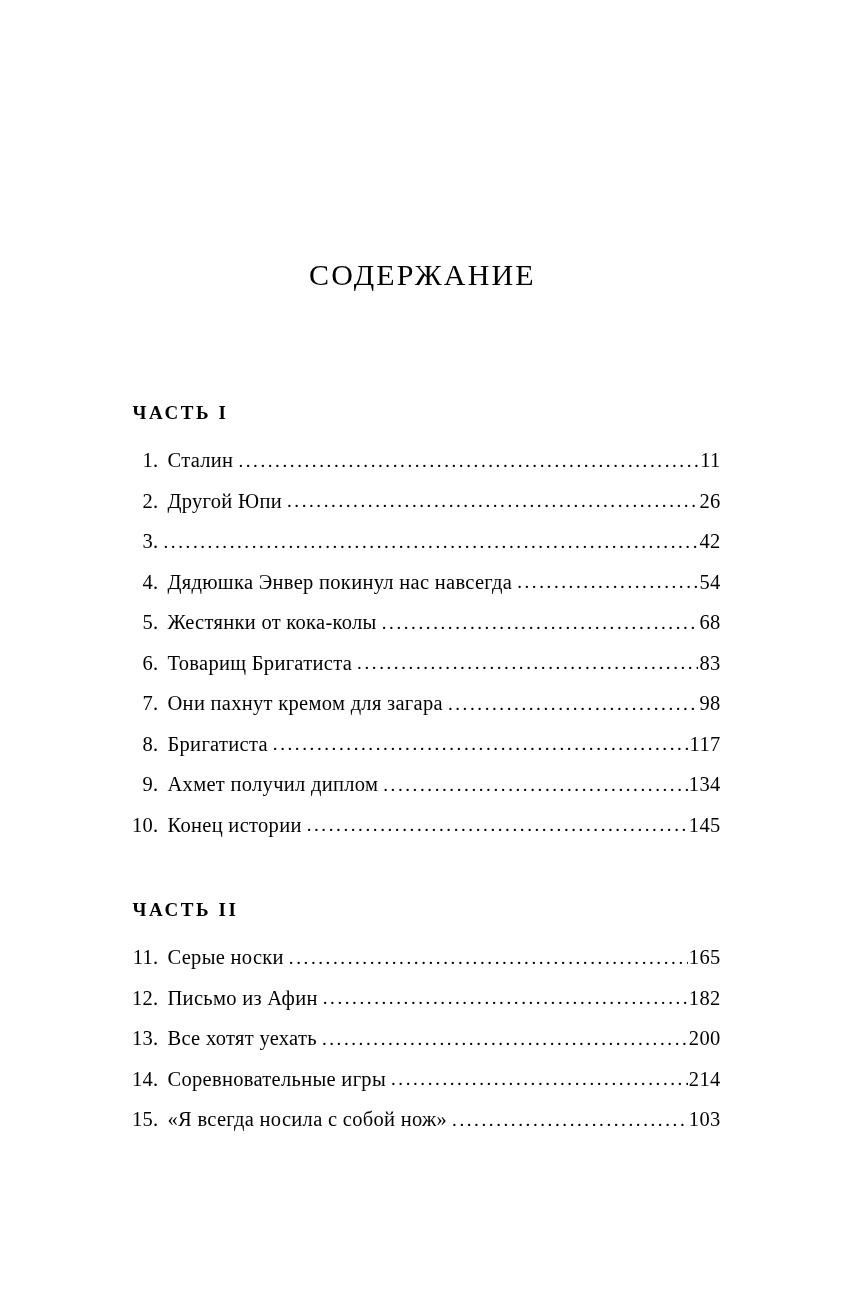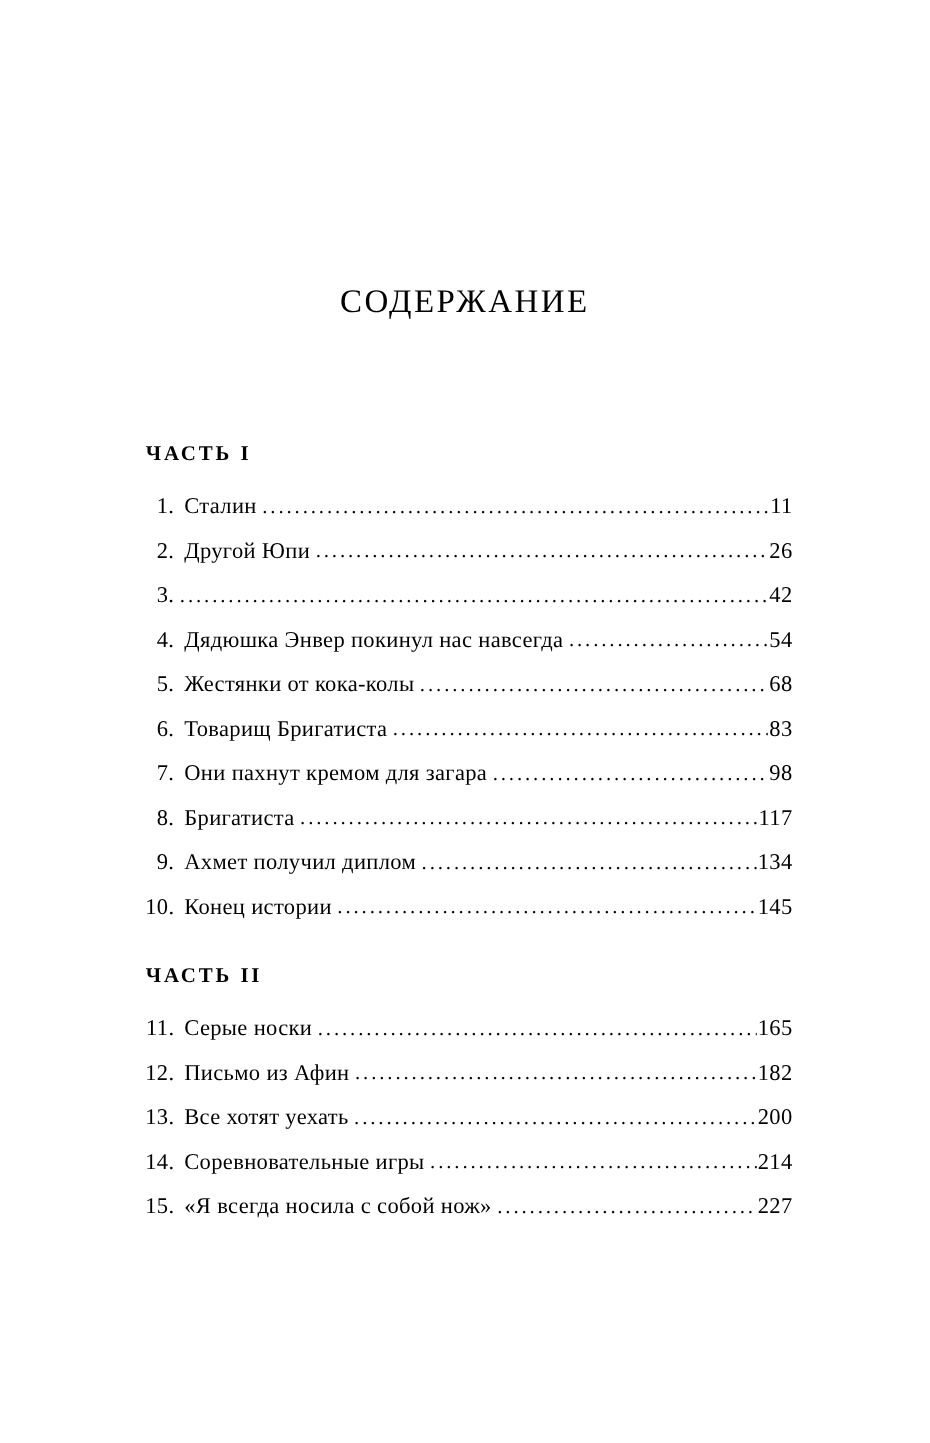--- a/index.html
+++ b/index.html
@@ -34,21 +34,21 @@
     padding-top: 110px;
   }
   .part-heading {
     text-align: left;
     font-size: 19px;
     letter-spacing: 2.6px;
     margin: 0 0 16px 0;
     padding-left: 8px;
   }
   .part-heading.second {
-    margin-top: 32px;
+    margin-top: 54px;
   }
   .entries {
     list-style: none;
     margin: 0;
     padding: 0;
   }
   .entry {
     display: flex;
     align-items: flex-end;
     font-size: 20.5px;
@@ -180,18 +180,18 @@
       <li class="entry">
         <span class="entry-num">14.</span>
         <span class="entry-title">Соревновательные игры</span>
         <span class="entry-leader">......................................................................................................................</span>
         <span class="entry-page">214</span>
       </li>
       <li class="entry">
         <span class="entry-num">15.</span>
         <span class="entry-title">«Я всегда носила с собой нож»</span>
         <span class="entry-leader">......................................................................................................................</span>
-        <span class="entry-page">227</span>
+        <span class="entry-page">103</span>
       </li>
     </ul>
 
   </div>
 </div>
 
 </body></html>

